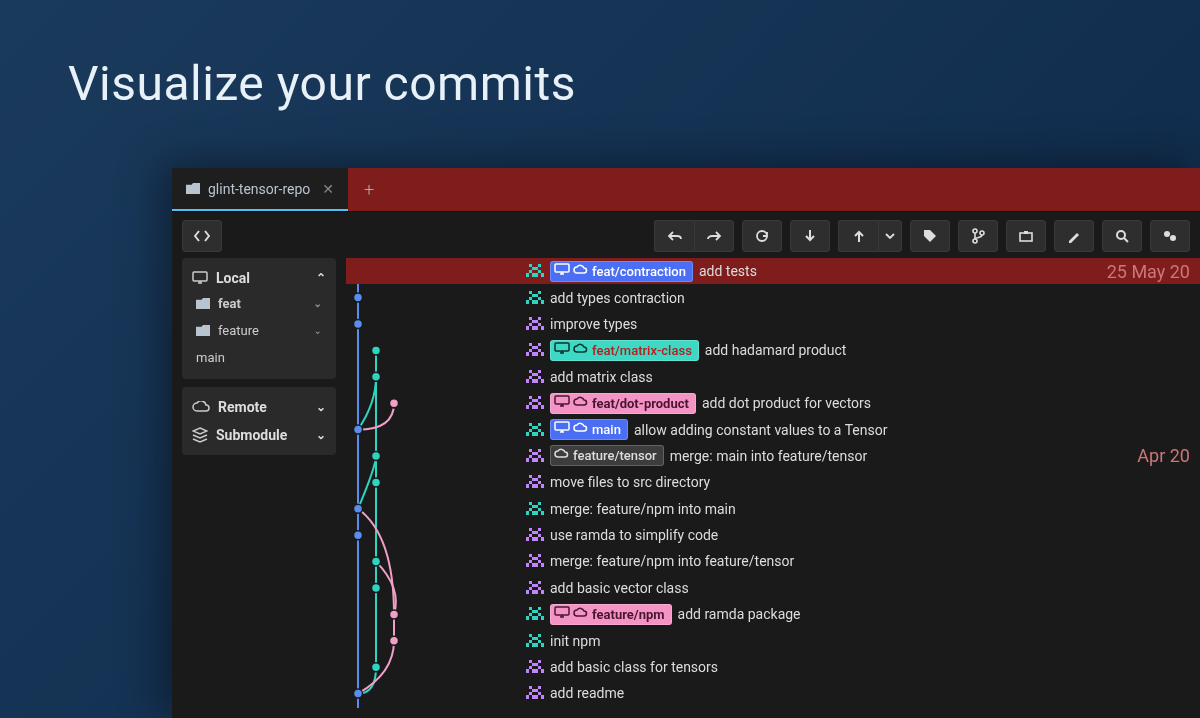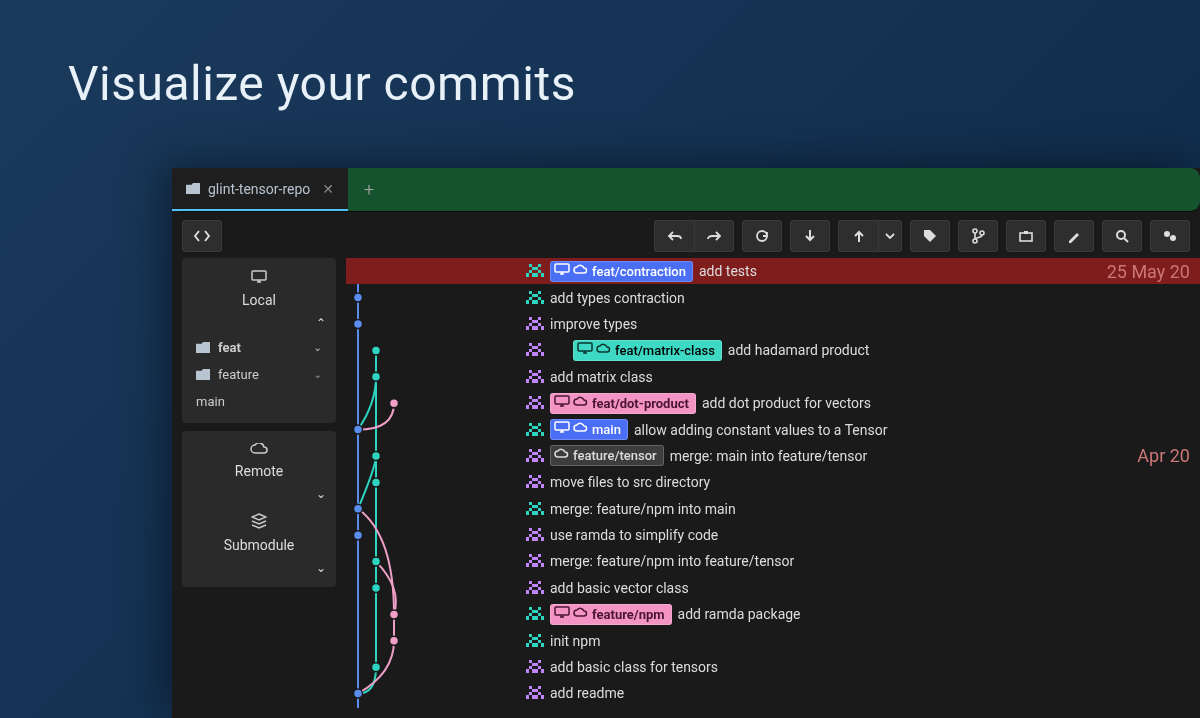--- a/index.html
+++ b/index.html
@@ -23,26 +23,25 @@
   left: 172px;
   top: 168px;
   right: 0;
   bottom: 0;
   background: #1a1a1a;
   box-shadow: -10px -5px 40px rgba(0,0,0,0.4);
   display: flex;
   flex-direction: column;
 }
 .tabbar {
-  background: #14532d;
+  background: #7f1d1d;
   display: flex;
   align-items: center;
   height: 44px;
   border-bottom: 1px solid #0a0a0a;
-  border-radius: 10px;
 }
 .tab {
   display: flex;
   align-items: center;
   gap: 8px;
   padding: 0 14px;
   height: 100%;
   color: #b8c4d0;
   font-size: 14px;
   position: relative;
@@ -53,36 +52,36 @@
 .folder-icon { width: 14px; height: 11px; background: #b8c4d0; clip-path: polygon(0 15%, 40% 15%, 50% 0, 100% 0, 100% 100%, 0 100%); display: inline-block; }
 .toolbar-row { display: flex; padding: 8px 10px 6px 10px; gap: 8px; background: #1a1a1a; align-items: center; }
 .tb-btn { background: #2e2e2e; border: 1px solid #3a3a3a; color: #ddd; height: 32px; min-width: 40px; display: flex; align-items: center; justify-content: center; border-radius: 3px; cursor: pointer; font-size: 14px; }
 .tb-spacer { flex: 1; }
 .tb-group { display: flex; gap: 0; }
 .tb-group .tb-btn:not(:last-child) { border-radius: 3px 0 0 3px; border-right: none; }
 .tb-group .tb-btn:last-child { border-radius: 0 3px 3px 0; }
 .main-area { display: flex; flex: 1; overflow: hidden; }
 .sidebar { width: 174px; padding: 0 10px; display: flex; flex-direction: column; gap: 8px; }
 .panel { background: #2a2a2a; border-radius: 4px; padding: 8px 10px; color: #ccc; font-size: 14px; }
-.panel-header { display: flex; align-items: center; gap: 8px; font-weight: 400; color: #ddd; padding: 4px 0; flex-direction: column; }
+.panel-header { display: flex; align-items: center; gap: 8px; font-weight: 700; color: #ddd; padding: 4px 0; }
 .panel-header .chev { margin-left: auto; font-size: 12px; }
 .panel-item { display: flex; align-items: center; gap: 8px; padding: 6px 4px; font-size: 13px; color: #ccc; }
 .panel-item .chev { margin-left: auto; font-size: 10px; color: #999; }
 .panel-item.bold { font-weight: 700; }
 .graph-area { flex: 1; position: relative; overflow: hidden; }
 .commit-list { position: absolute; left: 0; right: 0; top: 0; }
 .commit-row { display: flex; align-items: center; height: 26.4px; padding-left: 180px; position: relative; font-size: 14px; color: #ddd; gap: 6px; }
 .commit-row.selected { background: #7f1d1d; }
 .commit-date { position: absolute; right: 10px; color: #c77; font-size: 18px; }
 .avatar { width: 18px; height: 18px; flex-shrink: 0; }
 .avatar svg { width: 100%; height: 100%; }
 .branch-badge { display: inline-flex; align-items: center; gap: 3px; padding: 1px 6px 1px 3px; border-radius: 3px; font-size: 13px; font-weight: 500; border: 1px solid rgba(255,255,255,0.2); }
 .branch-badge .ic { width: 16px; height: 14px; }
 .bb-blue { background: #4a6ff5; color: #fff; }
-.bb-teal { background: #3dd9c4; color: #000000; margin-left: 23px; }
+.bb-teal { background: #3dd9c4; color: #b91c1c; }
 .bb-pink { background: #f494c4; color: #4a1530; font-weight: bold; }
 .bb-dark { background: #3d3d3d; color: #ddd; }
 .commit-msg { color: #ddd; white-space: nowrap; overflow: hidden; text-overflow: ellipsis; flex: 1; }
 .graph-svg { position: absolute; left: 0; top: 0; width: 175px; height: 450px; pointer-events: none; }
 .monitor-ic, .cloud-ic { display: inline-block; vertical-align: middle; }
 </style>
 </head>
 <body>
 
 <div class="hero-title">Visualize your commits</div>

